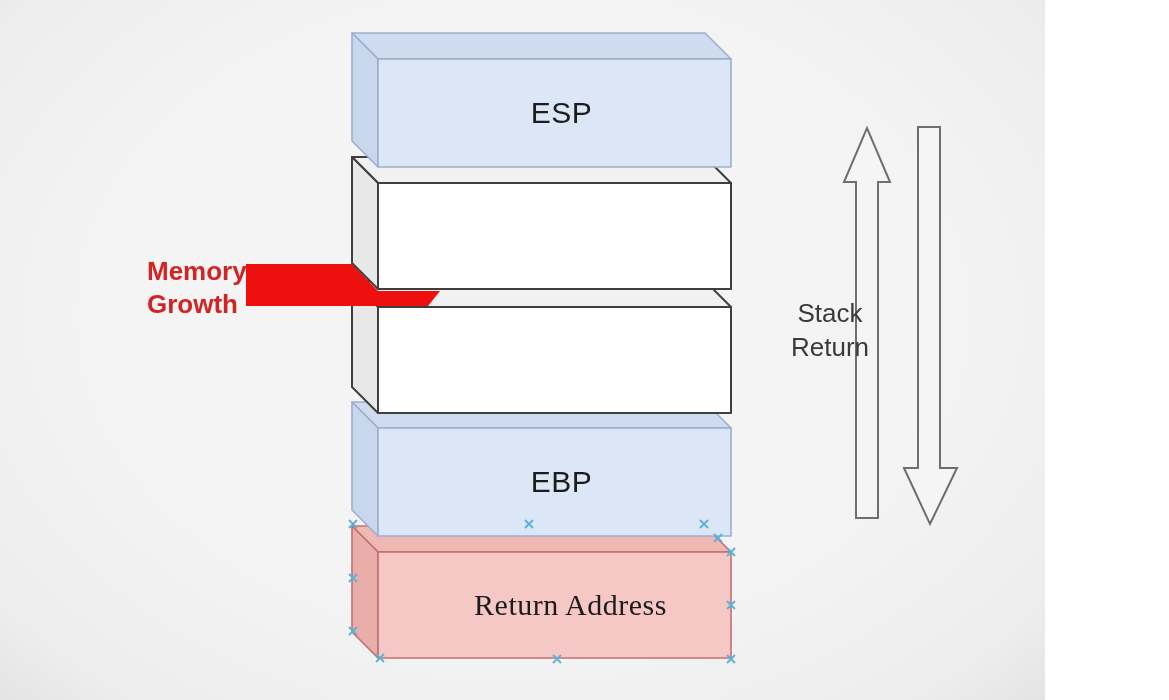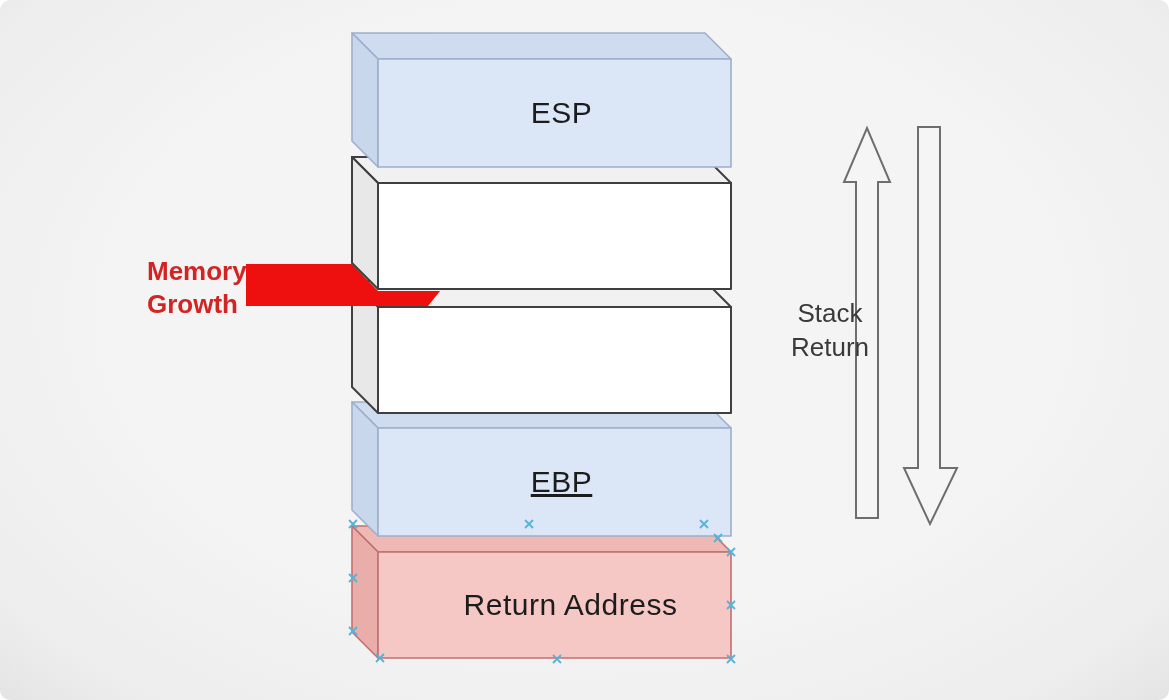--- a/index.html
+++ b/index.html
@@ -5,24 +5,23 @@
   html, body {
     margin: 0;
     padding: 0;
     width: 1169px;
     height: 700px;
     overflow: hidden;
     font-family: "Liberation Sans", sans-serif;
   }
   .stage {
     position: relative;
-    width: 1169px;
+    width: 1045px;
     height: 700px;
     background: radial-gradient(ellipse at 50% 45%, #f4f4f4 55%, #ededed 88%, #e4e4e4 100%);
-    border-radius: 10px;
   }
   .stage svg {
     position: absolute;
     left: 0;
     top: 0;
   }
   .block-label {
     position: absolute;
     display: flex;
     align-items: center;
@@ -107,23 +106,23 @@
       <path transform="translate(731,659)" d="M-4,-4 L4,4 M-4,4 L4,-4"></path>
       <path transform="translate(557,659)" d="M-4,-4 L4,4 M-4,4 L4,-4"></path>
       <path transform="translate(380,658)" d="M-4,-4 L4,4 M-4,4 L4,-4"></path>
       <path transform="translate(353,631)" d="M-4,-4 L4,4 M-4,4 L4,-4"></path>
       <path transform="translate(353,578)" d="M-4,-4 L4,4 M-4,4 L4,-4"></path>
     </g>
   </svg>
 
   <div class="block-label" style="left:378px; top:59px; width:353px; height:108px; transform:translateX(7px);">ESP</div>
 
-  <div class="block-label" style="left:378px; top:428px; width:353px; height:108px; transform:translateX(7px);text-decoration:underline;">EBP</div>
+  <div class="block-label" style="left:378px; top:428px; width:353px; height:108px; transform:translateX(7px);">EBP</div>
 
-  <div class="block-label" style="left:378px; top:552px; width:353px; height:106px; transform:translateX(16px);">Return Address</div>
+  <div class="block-label" style="left:378px; top:552px; width:353px; height:106px; transform:translateX(16px);font-family:Liberation Serif, serif;">Return Address</div>
 
   <div class="buffer-label">
     <div>Memory</div>
     <div>Growth</div>
   </div>
 
   <div class="side-label" style="left:765px; top:296px;">
     <div>Stack</div>
     <div>Return</div>
   </div>

